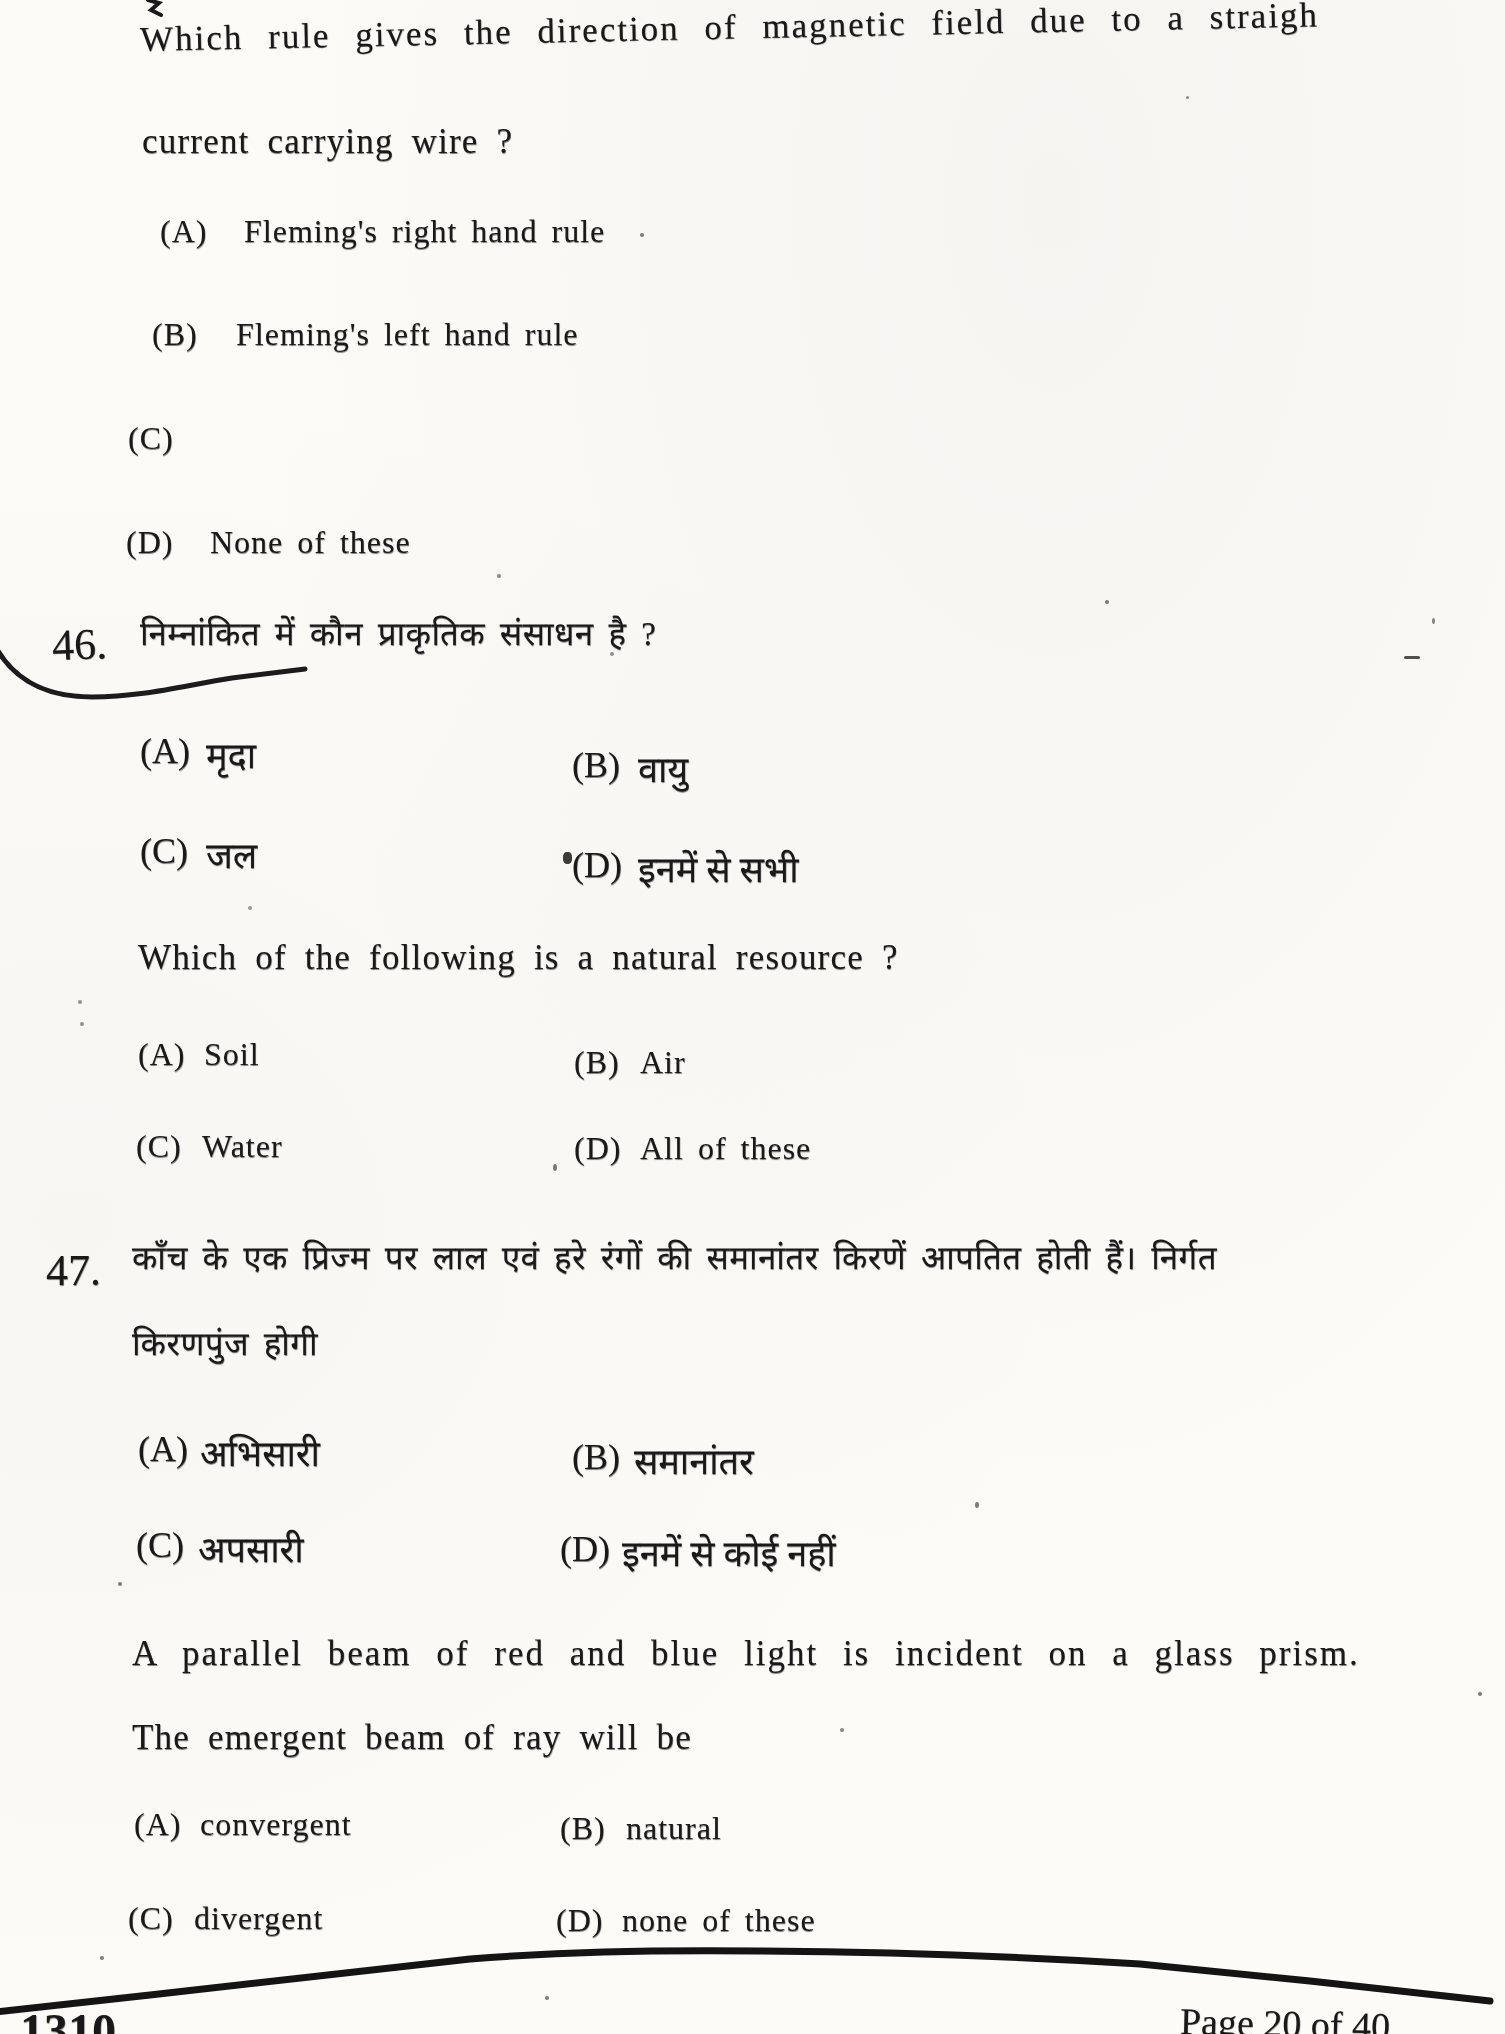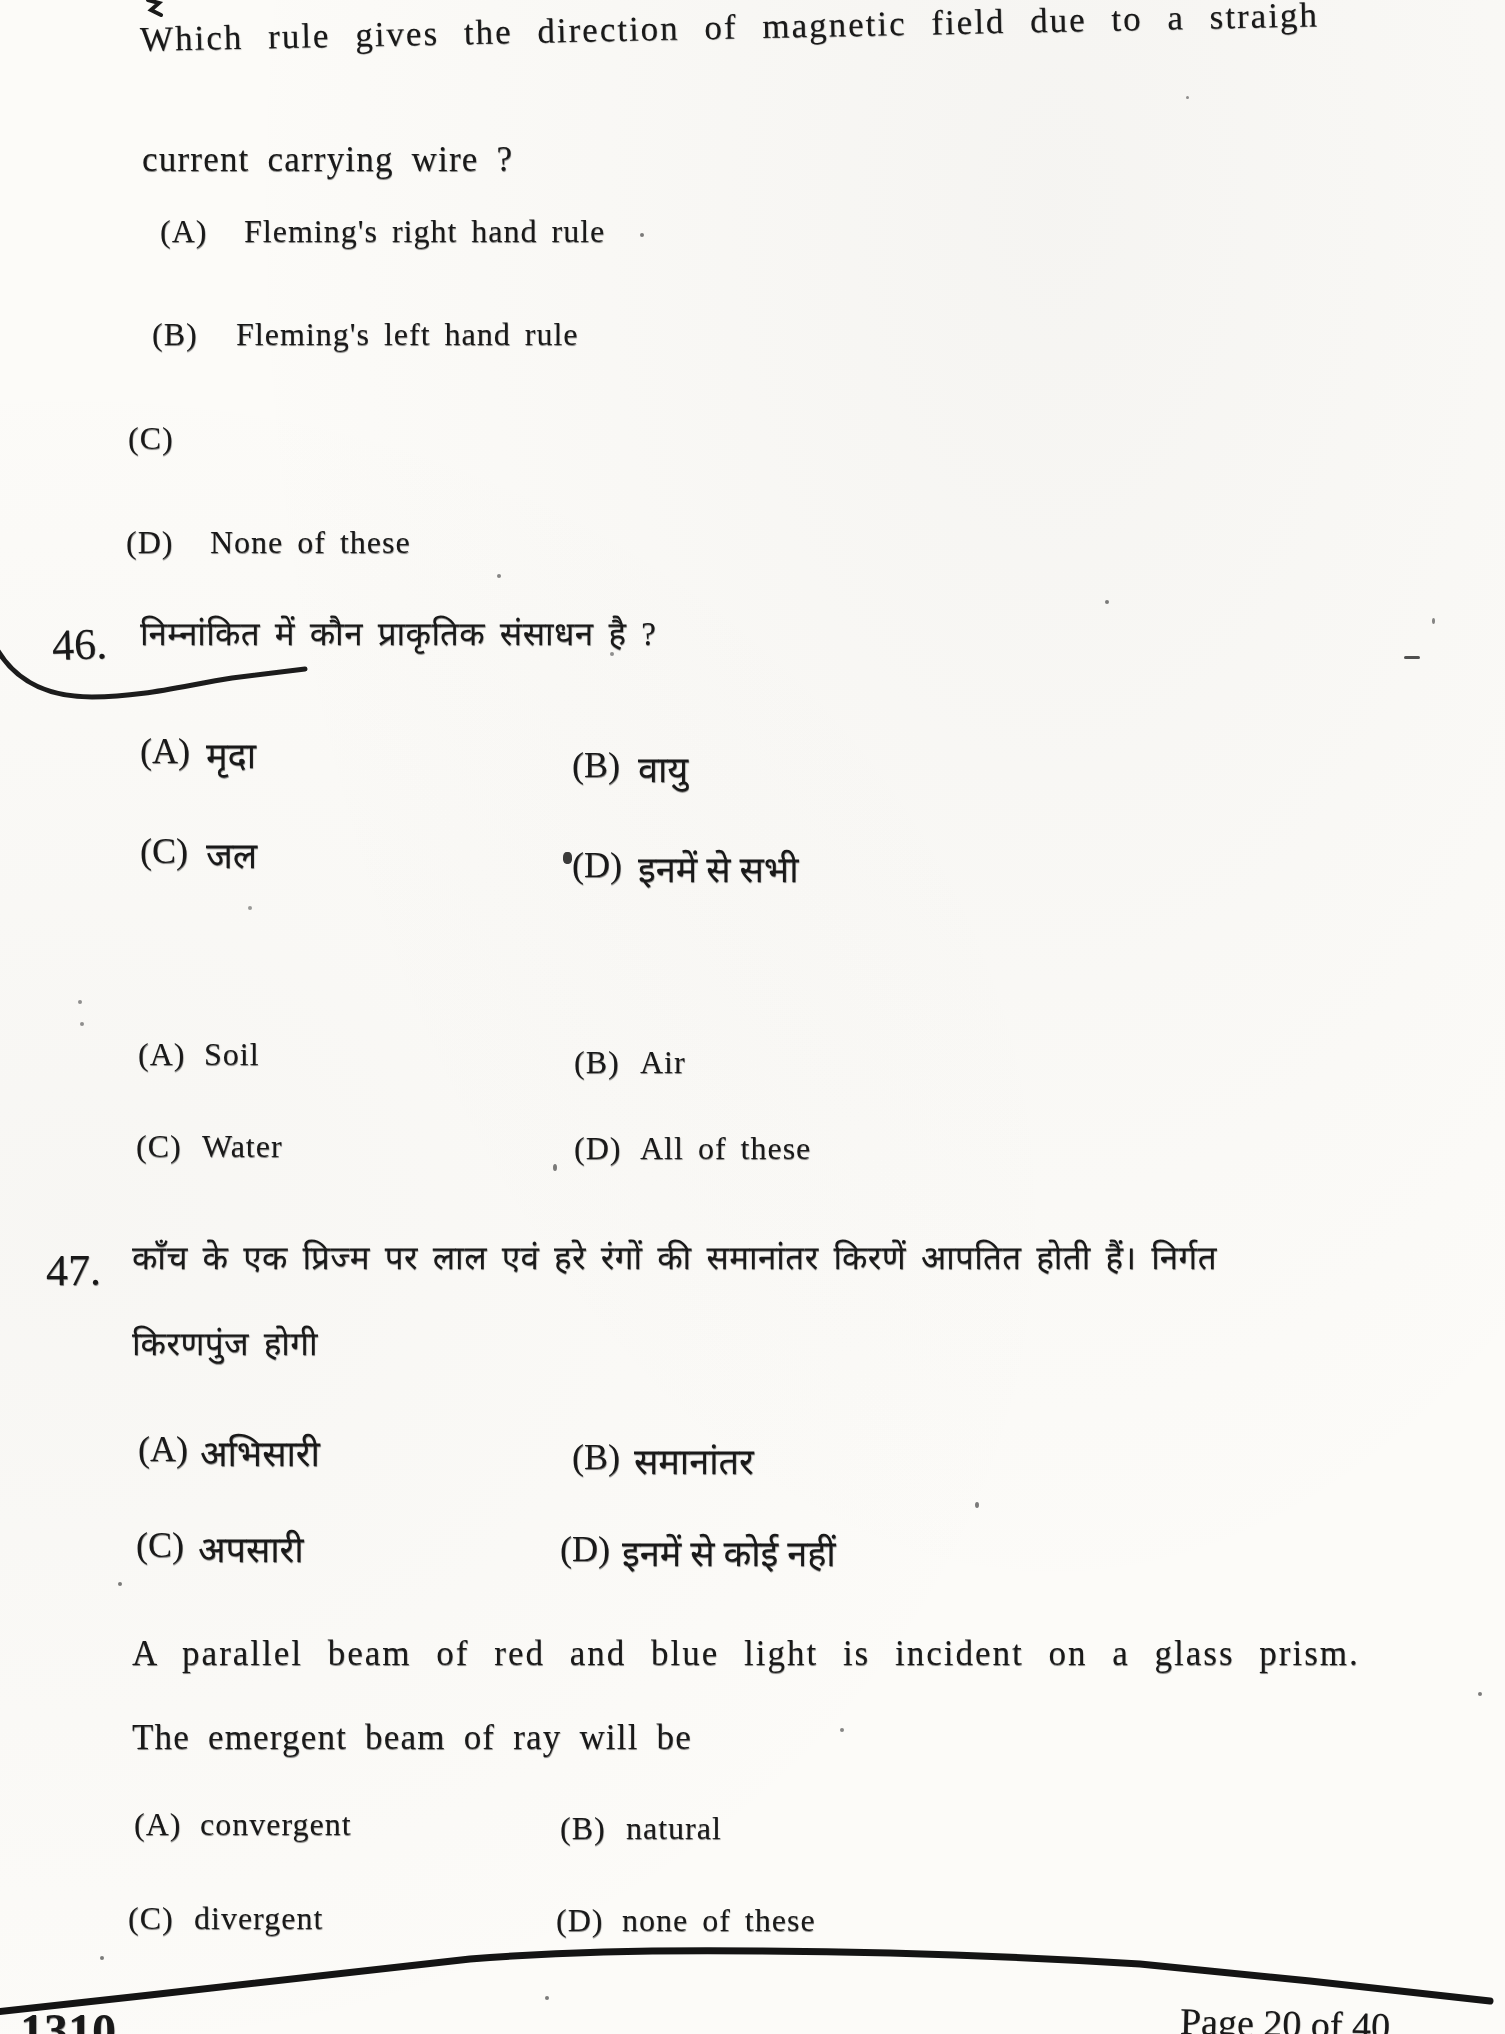--- a/index.html
+++ b/index.html
@@ -34,21 +34,21 @@
   .overlay{position:absolute;left:0;top:0;width:1505px;height:2034px;pointer-events:none;}
   .footer-code{font-size:48px;font-weight:700;}
   .footer-page{font-size:38px;}
 </style>
 </head>
 <body>
 
 <div class="page">
 
   <div class="t en q wide tilt-up" style="left:140px;top:20px">Which rule gives the direction of magnetic field due to a straigh</div>
-  <div class="t en q" style="left:142px;top:140px">current carrying wire ?</div>
+  <div class="t en q" style="left:142px;top:122px">current carrying wire ?</div>
 
   <div class="opt oen g84" style="left:160px;top:213px">
     <span class="lbl">(A)</span>
     <span class="txt">Fleming's right hand rule</span>
   </div>
   <div class="opt oen g84" style="left:152px;top:316px">
     <span class="lbl">(B)</span>
     <span class="txt">Fleming's left hand rule</span>
   </div>
   <div class="opt oen g84" style="left:128px;top:420px">
@@ -72,20 +72,21 @@
   </div>
   <div class="opt ohi g66" style="left:140px;top:830px">
     <span class="lbl">(C)</span>
     <span class="txt">जल</span>
   </div>
   <div class="opt ohi g66" style="left:572px;top:844px">
     <span class="lbl">(D)</span>
     <span class="txt">इनमें से सभी</span>
   </div>
 
+  <div class="t en q" style="left:138px;top:938px">Which of the following is a natural resource ?</div>
 
   <div class="opt oen g66" style="left:138px;top:1036px">
     <span class="lbl">(A)</span>
     <span class="txt">Soil</span>
   </div>
   <div class="opt oen g66" style="left:574px;top:1044px">
     <span class="lbl">(B)</span>
     <span class="txt">Air</span>
   </div>
   <div class="opt oen g66" style="left:136px;top:1128px">

